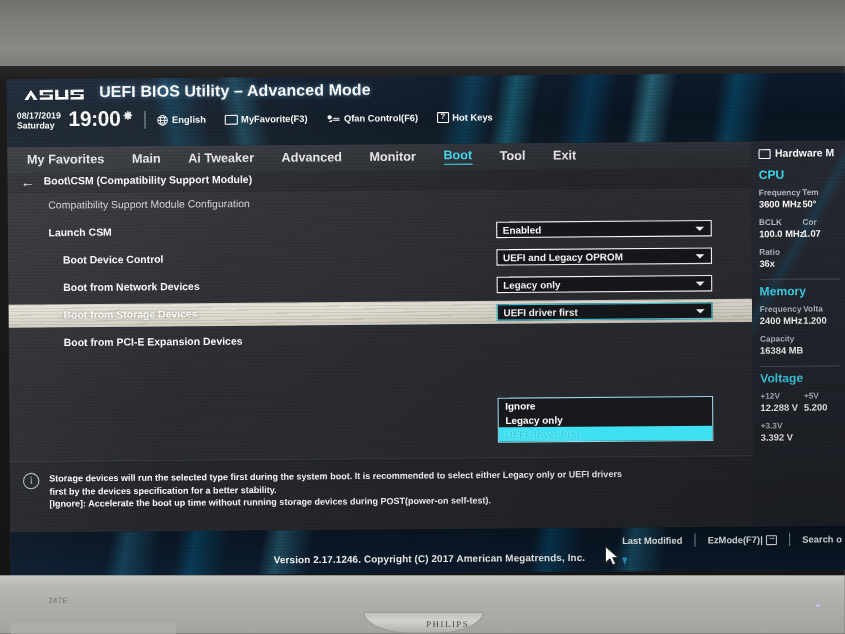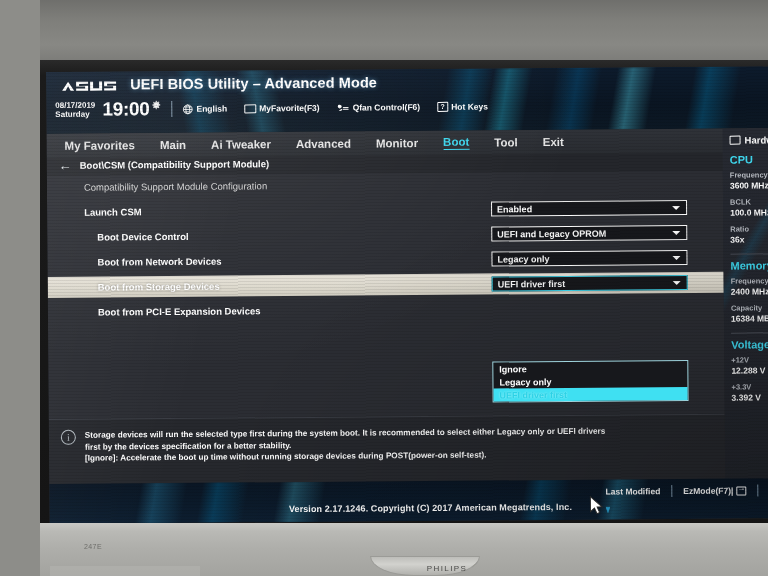--- a/index.html
+++ b/index.html
@@ -8,21 +8,20 @@
     overflow: hidden;
     background: #8d8d89;
     font-family: "Liberation Sans", sans-serif;
   }
 
   
   .photo {
     position: absolute; inset: 0;
     background: linear-gradient(178deg, #7c7c78 0%, #86868200 14%),
                 linear-gradient(180deg, #6e6e6b 0%, #8b8b87 6%, #93938f 13%, #9a9a96 22%);
-    margin-left: 40px;
   }
   .wall-top {
     position: absolute; left: 0; top: 0; width: 768px; height: 64px;
     background: linear-gradient(180deg,#6f6f6c 0%, #7e7e7a 30%, #888884 70%, #7a7a77 100%);
   }
   .bezel {
     position: absolute; left: 0; top: 60px; width: 768px; height: 516px;
     background: linear-gradient(180deg,#2a2a2a 0%, #1b1b1b 3%, #141414 100%);
   }
   .bezel-bottom {
@@ -36,21 +35,21 @@
   }
   .philips-logo {
     position: absolute; left: 330px; top: 556px; width: 110px; height: 20px;
     border-radius: 0 0 40% 40% / 0 0 100% 100%;
     background: linear-gradient(180deg,#bdbdb9 0%, #d2d2ce 40%, #b0b0ac 100%);
     border: 1px solid #9b9b97;
     text-align: center;
   }
   .philips-logo span {
     font-size: 8px; letter-spacing: 1.4px; color: #4a4a48; line-height: 19px;
-    font-family: Liberation Sans, sans-serif;
+    font-family: Liberation Serif, serif;
     padding-left: 44px;
   }
   .bezel-dot {
     position: absolute; left: 742px; top: 549px; width: 3px; height: 3px;
     border-radius: 50%; background: #c3c3ff;
   }
   .stand-shadow {
     position: absolute; left: 10px; top: 566px; width: 150px; height: 12px;
     background: #b5b5b1; opacity:.55;
   }

